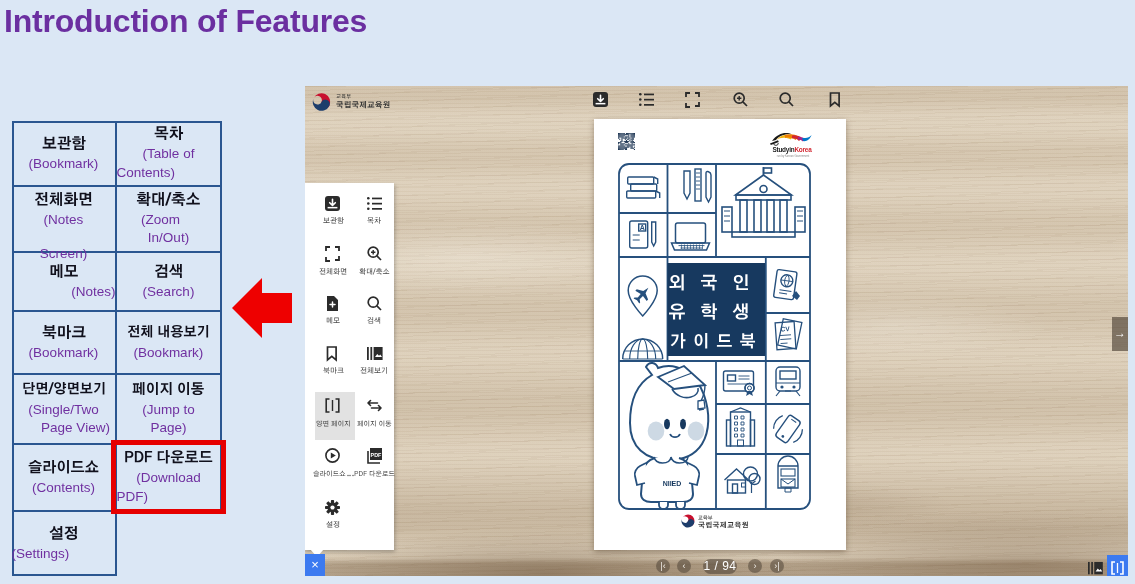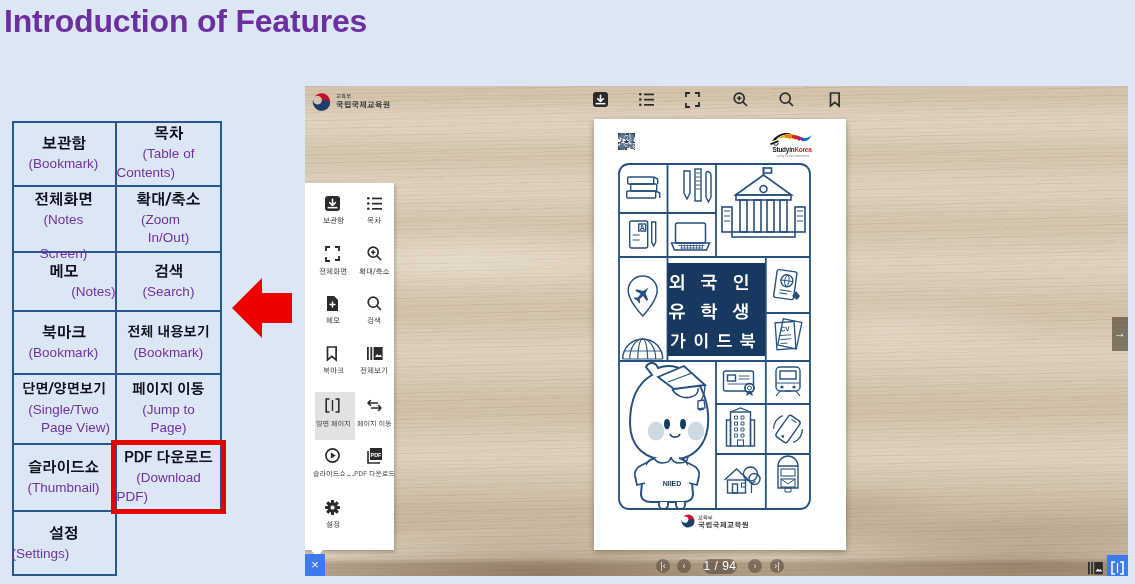--- a/index.html
+++ b/index.html
@@ -106,21 +106,21 @@
   </svg>
 <div class="ab en" style="left:116.5px;top:400.8px;width:104px;text-align:center">(Jump to</div>
 <div class="ab en" style="left:116.5px;top:419.2px;width:104px;text-align:center">Page)</div>
 <svg class="ab " style="left:28.1px;top:459.5px" width="73" height="19" fill="#10101c">
     <path transform="translate(0.0,12.2) scale(0.01416,-0.01416)" d="M173 -80V180H721V245H169V349H848V91H300V24H868V-80ZM45 414V517H971V414ZM95 647Q181 667 256 695Q332 723 390 766Q448 808 448 852V866H575V852Q575 809 634 766Q694 723 770 695Q845 667 927 648L873 554Q779 573 674 618Q569 662 512 721Q457 662 356 618Q255 575 149 552Z"></path>
     <path transform="translate(14.1,12.2) scale(0.01416,-0.01416)" d="M712 -91V863H842V489H984V364H842V-91ZM109 81V489H439V674H106V783H560V382H230V190H254Q454 190 657 214V112Q414 81 146 81Z"></path>
     <path transform="translate(28.3,12.2) scale(0.01416,-0.01416)" d="M761 -91V863H891V-91ZM105 441Q105 607 170 710Q236 814 353 814Q469 814 536 710Q602 607 602 441Q602 273 536 170Q470 67 353 67Q236 67 170 170Q105 273 105 441ZM235 441Q235 326 264 254Q293 182 353 182Q414 182 443 254Q472 327 472 441Q472 556 443 628Q414 700 353 700Q311 700 284 663Q256 626 246 570Q235 515 235 441Z"></path>
     <path transform="translate(42.4,12.2) scale(0.01416,-0.01416)" d="M44 15V126H971V15ZM174 318V784H849V674H303V428H854V318Z"></path>
     <path transform="translate(56.6,12.2) scale(0.01416,-0.01416)" d="M44 3V117H289V326H416V117H604V326H730V117H971V3ZM72 421Q136 444 200 480Q263 516 320 562Q376 609 412 668Q447 727 447 786V824H574V786Q574 739 598 691Q622 643 660 604Q699 564 749 528Q799 492 848 466Q898 440 948 421L880 326Q781 363 672 442Q562 520 510 606Q459 520 352 442Q245 364 140 325Z"></path>
   </svg>
-<div class="ab en" style="left:11.5px;top:478.5px;width:104px;text-align:center">(Thumbnail)</div>
+<div class="ab en" style="left:11.5px;top:478.5px;width:104px;text-align:center">(Contents)</div>
 <svg class="ab " style="left:124.2px;top:450.2px" width="91" height="19" fill="#10101c">
     <path transform="translate(0.0,12.2) scale(0.01416,-0.01416)" d="M89 0V791H398Q522 791 592 724Q661 658 661 549Q661 437 590 372Q518 307 400 307H221V0ZM221 419H382Q450 419 488 452Q526 485 526 549Q526 612 489 645Q452 678 381 678H221Z"></path>
     <path transform="translate(9.6,12.2) scale(0.01416,-0.01416)" d="M89 0V791H324Q503 791 600 689Q697 587 697 396Q697 331 685 274Q673 218 646 167Q618 116 576 80Q534 43 470 22Q405 0 323 0ZM221 111H308Q560 111 560 396Q560 548 494 614Q428 679 310 679H221Z"></path>
     <path transform="translate(19.7,12.2) scale(0.01416,-0.01416)" d="M89 0V791H593V678H221V452H554V341H221V0Z"></path>
     <path transform="translate(32.0,12.2) scale(0.01416,-0.01416)" d="M698 -91V863H829V491H976V367H829V-91ZM123 116V775H565V665H248V226H271Q452 226 639 250V147Q424 116 161 116Z"></path>
     <path transform="translate(46.2,12.2) scale(0.01416,-0.01416)" d="M176 -67V207H303V42H864V-67ZM45 292V402H971V292H594V121H466V292ZM148 663Q148 723 200 766Q251 809 331 828Q411 848 510 848Q607 848 688 828Q768 809 820 766Q872 723 872 663Q872 574 768 526Q663 479 510 479Q355 479 252 526Q148 574 148 663ZM289 663Q289 619 353 598Q417 576 510 576Q605 576 668 598Q731 619 731 663Q731 706 666 728Q602 751 510 751Q420 751 354 728Q289 706 289 663Z"></path>
     <path transform="translate(60.3,12.2) scale(0.01416,-0.01416)" d="M44 -4V107H448V291H581V107H971V-4ZM177 241V577H719V697H171V808H846V471H303V352H858V241Z"></path>
     <path transform="translate(74.5,12.2) scale(0.01416,-0.01416)" d="M44 15V126H971V15ZM174 318V784H849V674H303V428H854V318Z"></path>
   </svg>
 <div class="ab en" style="left:116.5px;top:469.2px;width:104px;text-align:center">(Download</div>

